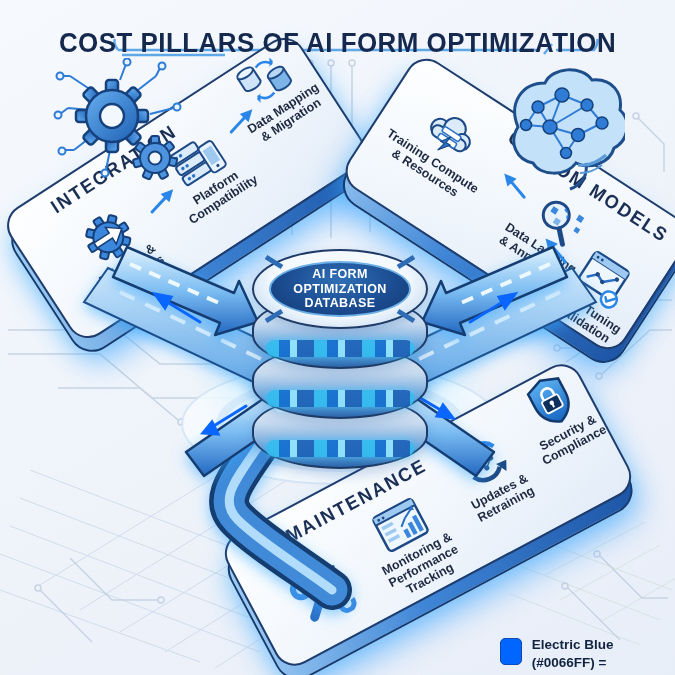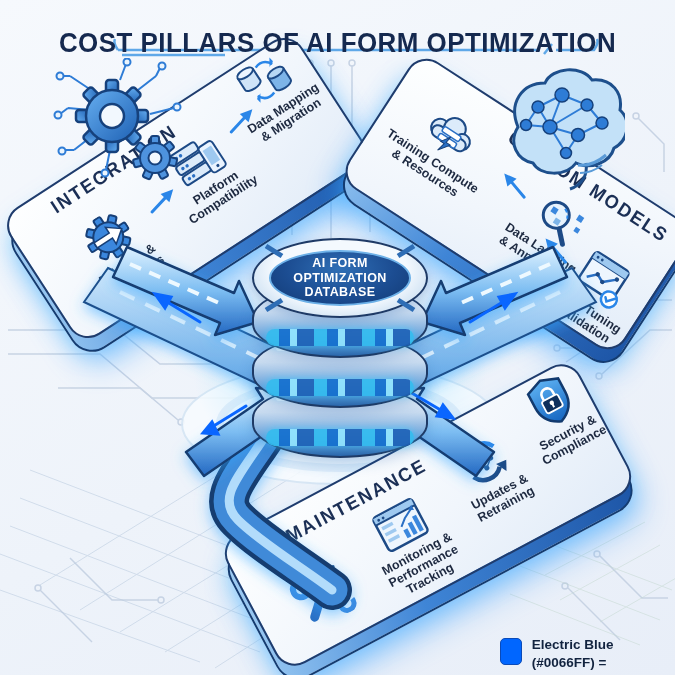--- a/index.html
+++ b/index.html
@@ -25,21 +25,21 @@
     background:linear-gradient(160deg,#feffff 0%,#f1f6fc 55%,#e2ecf8 100%);
     border:2.5px solid #1f3c6d;}
   .pl{position:absolute;font-weight:800;font-size:19px;letter-spacing:2px;
     color:#1b2f55;transform:scaleX(.96);white-space:nowrap;}
   .item{position:absolute;display:flex;flex-direction:column;align-items:center;}
   .ilabel{margin-top:3px;font-size:12.5px;font-weight:700;line-height:1.12;
     color:#1d2940;text-align:center;white-space:pre-line;}
   .mini-arrow{position:absolute;}
 
   
-  .db{position:absolute;left:252px;top:238px;width:176px;height:214px;z-index:5;}
+  .db{position:absolute;left:252px;top:249px;width:176px;height:214px;z-index:5;}
   .db-band{position:absolute;left:0;width:176px;height:74px;border-radius:88px/34px;
     border:2.5px solid #1e3a66;
     background:linear-gradient(180deg,#ecf3fb 6%,#c6daef 38%,#5f9bd8 76%,#2c67ab 100%);
     box-shadow:0 6px 14px rgba(30,90,170,.25);}
   .db-band .stripe{position:absolute;left:12px;right:12px;bottom:10px;height:17px;border-radius:9px;
     background:repeating-linear-gradient(90deg,#34bdf0 0 13px,#1470cf 13px 24px,#93e6ff 24px 31px,#1e63b8 31px 48px);
     opacity:.92;box-shadow:0 0 8px rgba(60,200,255,.8);}
   .db-band .gleam{position:absolute;left:22px;top:9px;width:46px;height:6px;border-radius:3px;background:#f6fcff;opacity:.9;}
   .db-top{position:absolute;left:0;top:0;width:176px;height:80px;border-radius:50%;
     background:radial-gradient(ellipse at 50% 40%,#f4f9fe 55%,#cfe2f3 78%,#9cc3e6 100%);

